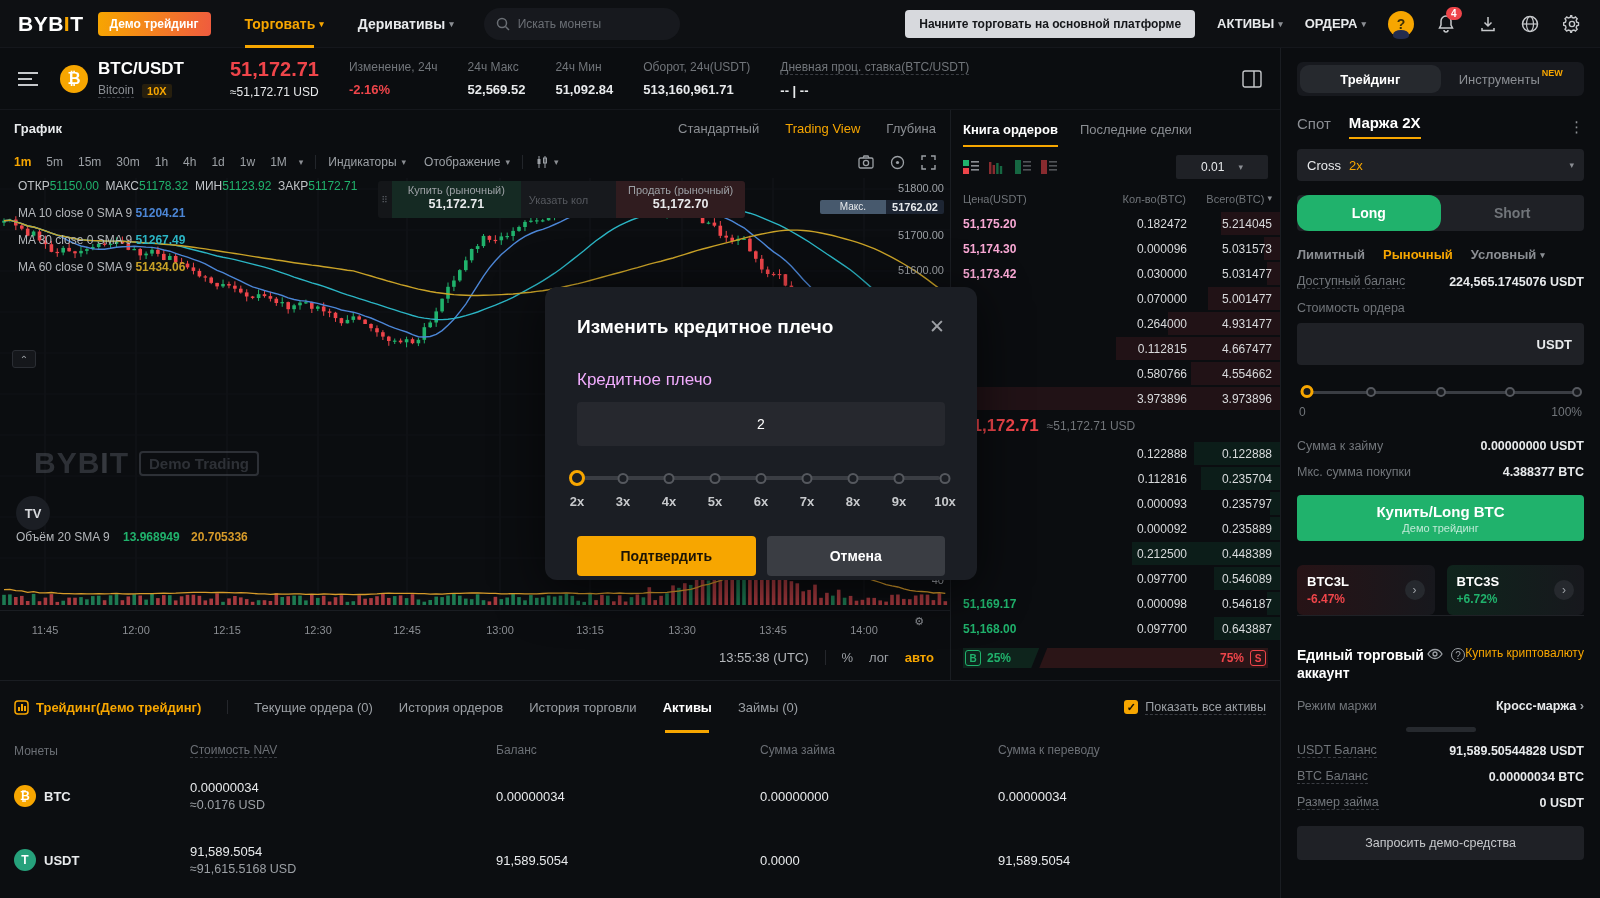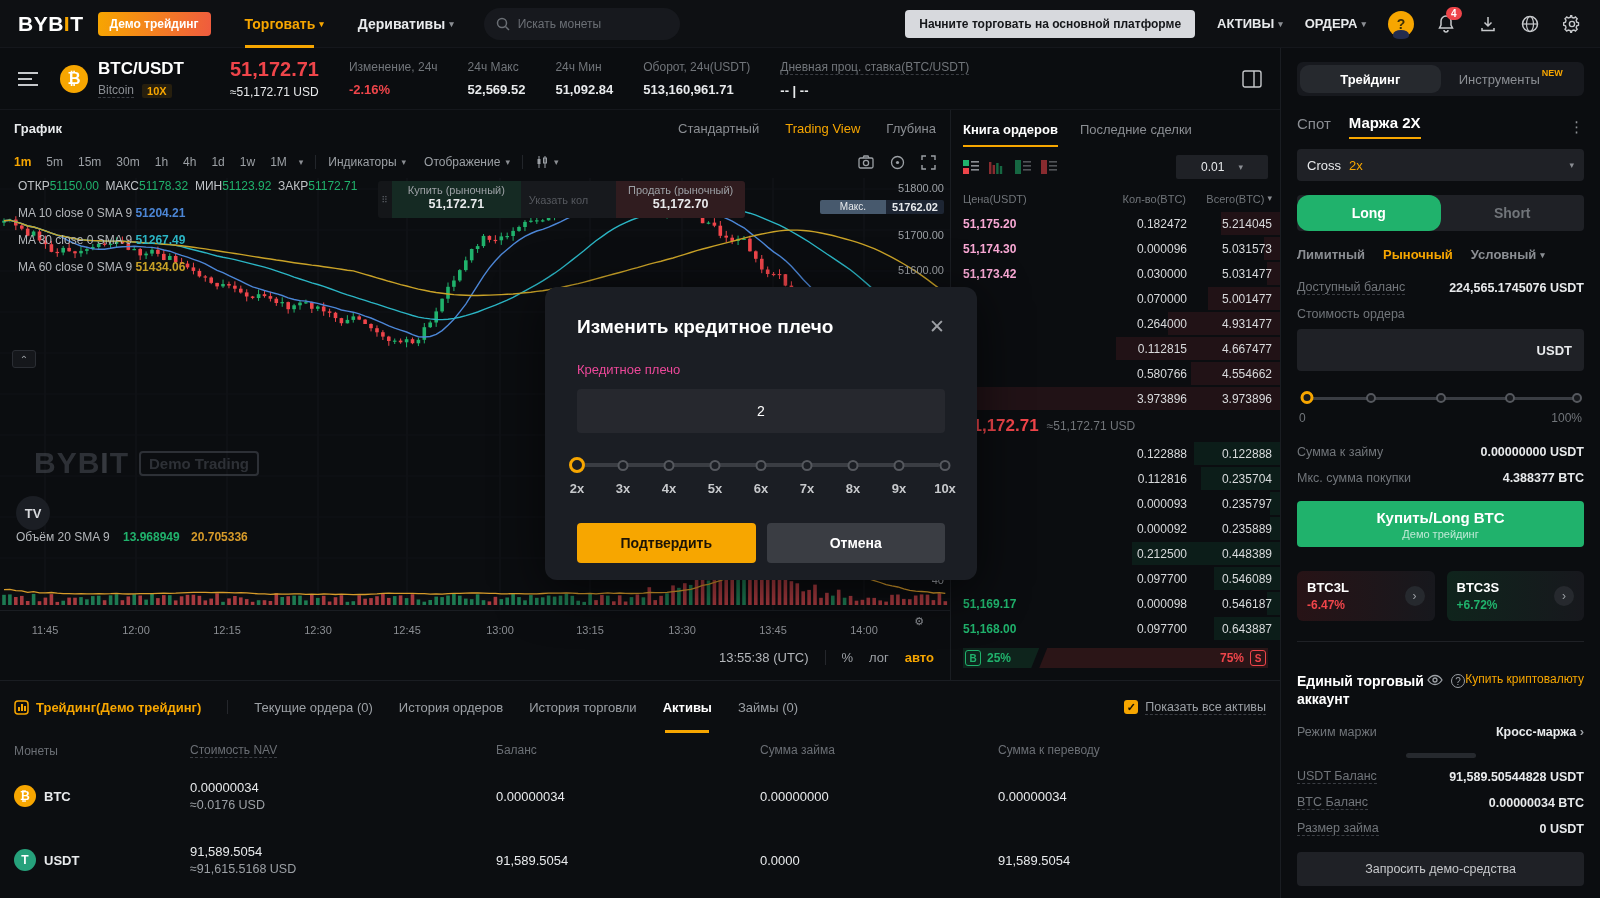--- a/index.html
+++ b/index.html
@@ -158,21 +158,21 @@
 .buy-btn .l1{font-size:15px;font-weight:bold}
 .buy-btn .l2{font-size:11px;color:#bfe9d6;margin-top:2px}
 .tok-row{display:flex;gap:12px;margin-top:24px}
 .tok-card{flex:1;height:50px;border-radius:6px;padding:8px 10px;display:flex;justify-content:space-between;align-items:center;cursor:pointer}
 .tok-card.down{background:linear-gradient(90deg,#271316,#17181d)}
 .tok-card.up{background:linear-gradient(90deg,#0f241c,#17181d)}
 .tok-name{font-size:13px;font-weight:bold;color:#fff}
 .tok-chg{font-size:12px;font-weight:bold;margin-top:3px}
 .tok-chg.dn{color:#ef454a}.tok-chg.up{color:#20b26c}
 .chev-cir{width:20px;height:20px;border-radius:50%;background:#26292e;color:#9ca0a5;display:flex;align-items:center;justify-content:center;font-size:12px}
-.acct{margin-top:20px;border-top:1px solid #1f2126;padding-top:30px}
+.acct{border-top:1px solid #1f2126;padding-top:30px}
 .acct-head{display:flex;align-items:flex-start}
 .acct-title{font-size:14px;font-weight:bold;color:#fff;width:130px;line-height:1.3}
 .acct-ic{display:flex;gap:8px;margin-top:2px;color:#9ca0a5}
 .buy-crypto{margin-left:auto;color:#f7a600;font-size:12px;text-align:right;line-height:1.3;cursor:pointer}
 .divider-handle{margin:14px auto 0;width:70px;height:5px;border-radius:3px;background:#26292e;position:relative;cursor:pointer}
 .req-btn{margin-top:16px;width:100%;height:34px;background:#1f2126;border:none;border-radius:4px;color:#c7c9cc;font-size:12.5px;cursor:pointer;font-family:"Liberation Sans",sans-serif}
 
 .bottom{position:absolute;top:680px;left:0;width:1280px;height:218px;border-top:1px solid #1a1d22;background:#0c0e11}
 .bt-tabs{height:52px;display:flex;align-items:center;padding:0 14px;gap:26px;font-size:13px;position:relative}
 .bt-tab{color:#9ca0a5;cursor:pointer;height:52px;display:flex;align-items:center;position:relative;gap:7px}
@@ -191,21 +191,21 @@
 .navu{display:inline-block;border-bottom:1px dashed #3a3d43}
 .sub{color:#9ca0a5;font-size:12.5px;margin-top:3px}
 .mini-coin{width:22px;height:22px;border-radius:50%;color:#fff;font-size:12px;font-weight:bold;display:flex;align-items:center;justify-content:center}
 .mini-coin.btc{background:#f7a600}
 .mini-coin.usdt{background:#26a17b}
 
 .modal{position:absolute;left:545px;top:287px;width:432px;height:293px;background:#1b1e24;border-radius:12px;box-shadow:0 10px 50px rgba(0,0,0,.6);z-index:20;padding:28px 32px}
 .md-head{display:flex;align-items:center}
 .md-title{font-size:19px;font-weight:bold;color:#fff}
 .md-close{margin-left:auto;color:#9ea1a6;font-size:19px;cursor:pointer}
-.md-label{margin-top:24px;font-size:13px;color:#ec4899}
+.md-label{margin-top:32px;font-size:17px;color:#f0abfc}
 .md-input{margin-top:12px;height:44px;background:#26282e;border-radius:4px;border:none;width:100%;text-align:center;color:#fff;font-size:14px;outline:none;font-family:"Liberation Sans",sans-serif}
 .lev-slider{position:relative;height:16px;margin-top:24px}
 .lev-slider .track{position:absolute;left:5px;right:5px;top:6px;height:4px;background:#3a3d43;border-radius:2px}
 .ldot{position:absolute;top:3px;width:11px;height:11px;border-radius:50%;background:#1b1e24;border:2px solid #55585e;transform:translateX(-50%);cursor:pointer}
 .ldot.on{width:16px;height:16px;top:0;border:3.5px solid #f7a600}
 .lev-marks{position:relative;height:18px;margin-top:8px}
 .lev-marks span{position:absolute;transform:translateX(-50%);font-size:13px;font-weight:bold;color:#c7c9cc}
 .md-btns{display:flex;gap:11px;margin-top:24px}
 .md-btns button{flex:1;height:40px;border:none;border-radius:4px;font-size:14px;font-weight:bold;cursor:pointer;font-family:"Liberation Sans",sans-serif}
 .btn-confirm{background:#f7a600;color:#1d1405}
@@ -1132,21 +1132,21 @@
     <div class="ls-btn">Short</div>
   </div>
   <div class="ot-row">
     <span class="ot">Лимитный</span>
     <span class="ot on">Рыночный</span>
     <span class="ot">
         <span>Условный</span>
         <span class="caret">▾</span>
       </span>
   </div>
-  <div class="kv" style="margin-top:18px">
+  <div class="kv" style="margin-top:12px">
     <span class="k dash">Доступный баланс</span>
     <span class="v">224,565.1745076 USDT</span>
   </div>
   <div class="kv" style="margin-top:12px">
       <span class="k">Стоимость ордера</span>
     </div>
   <div class="tp-input">
     <input style="">
     <span class="unit">USDT</span>
   </div>

